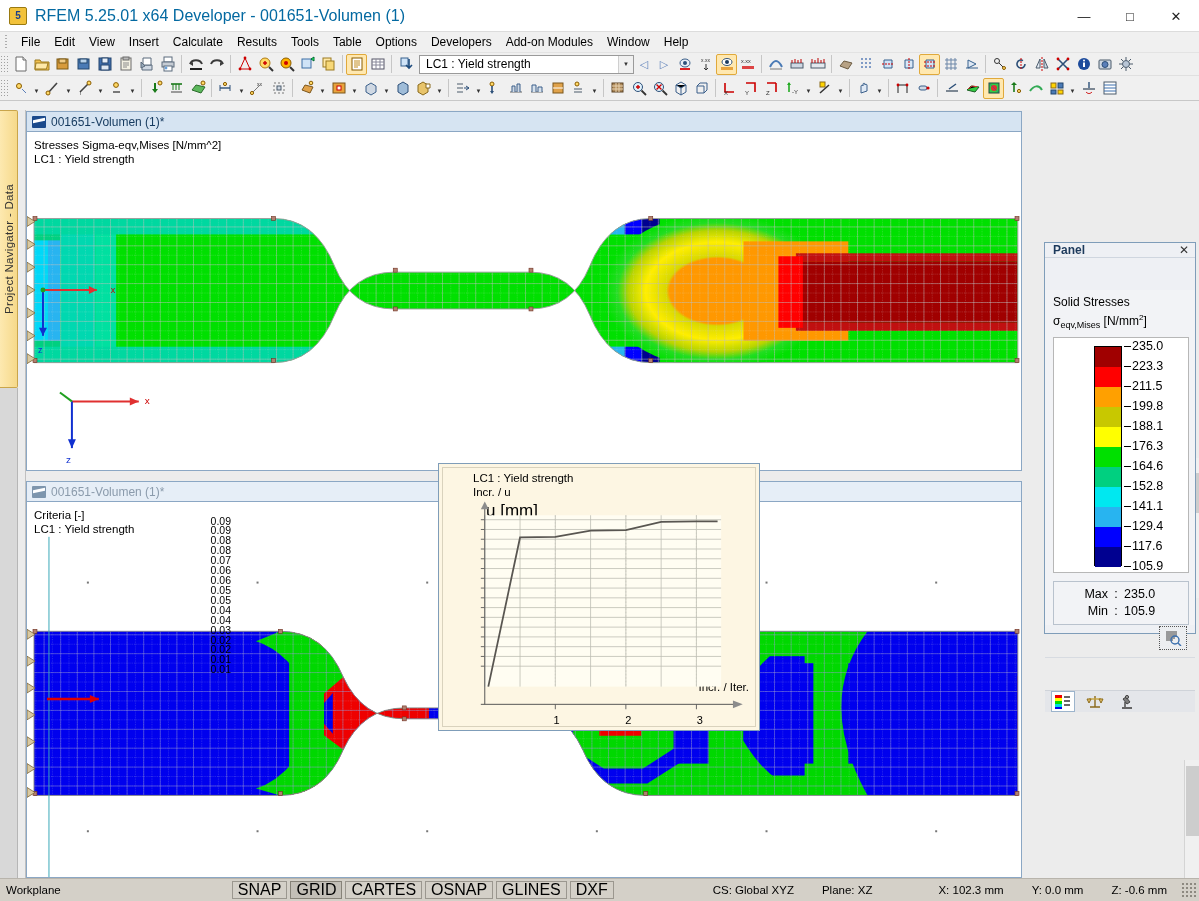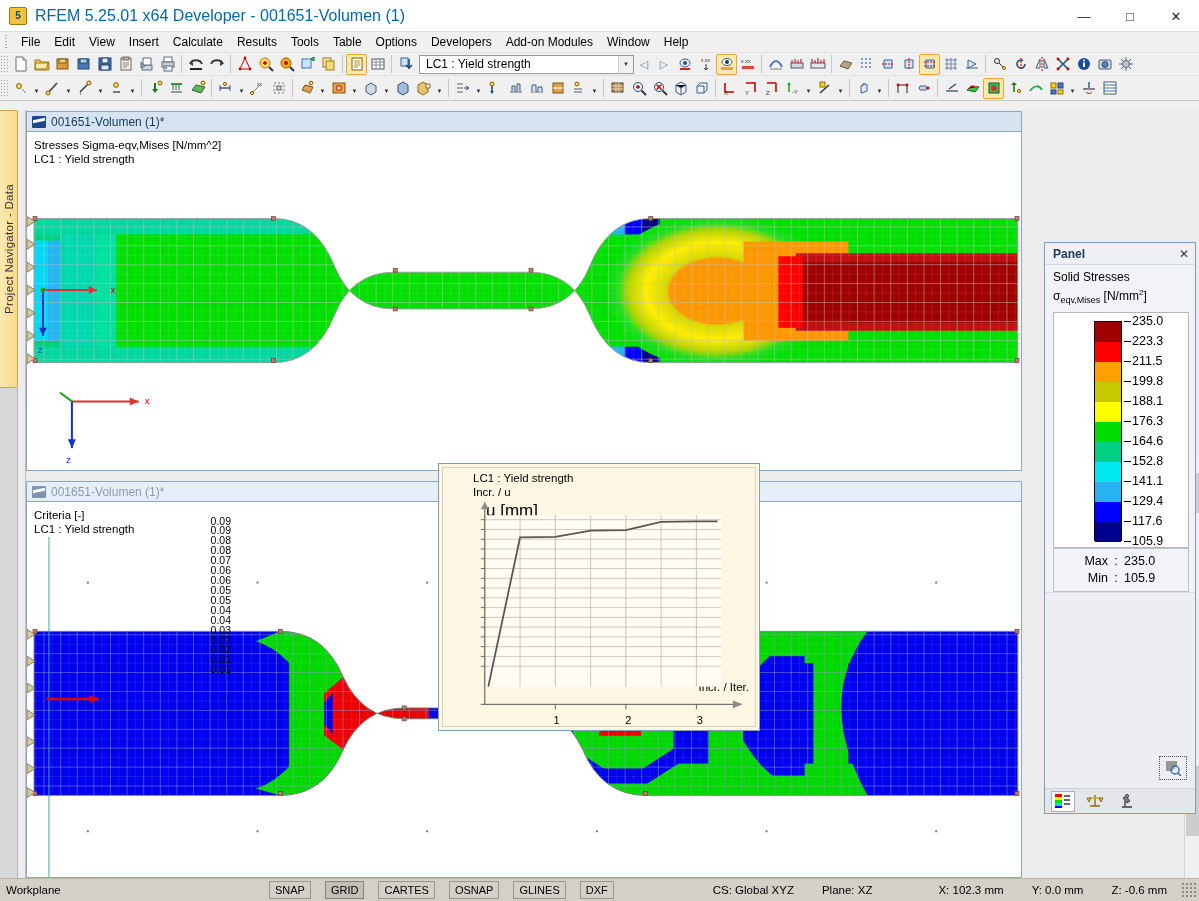--- a/index.html
+++ b/index.html
@@ -115,44 +115,44 @@
   .mdi-icon.dim{ background:#7d95ad; }
   .mdi-body{ position:absolute;left:0;right:0;bottom:0;top:19px;background:#fff;
     border-top:1px solid #8ba7c4; overflow:hidden;}
   .mdi-label{ position:absolute;font-size:11.5px;color:#000;line-height:14px;white-space:pre; }
 
   
   .fea-canvas{ position:absolute;left:0;top:0;width:100%;height:100%; }
 
   
   #panel{
-    position:absolute; right:3px; top:132px; width:152px; height:572px;
+    position:absolute; right:3px; top:132px; width:152px; height:392px;
     background:#eef0f4; border:1px solid #7f9db9;
-    display:flex; flex-direction:column;
+    display:flex; flex-direction:column;gap:32px;
   }
   #panel .p-head{
     height:22px;display:flex;align-items:center;background:#eef0f4;
     border-bottom:1px solid #cfd6df;
   }
   #panel .p-head .t{ font-weight:bold;font-size:12px;color:#1d3a5c;padding-left:8px;flex:1; }
   #panel .p-head .x{ width:22px;text-align:center;color:#333;font-size:12px;cursor:default; }
   #panel .p-body{ flex:1;background:#f2f3f6;padding:5px 6px 0 8px;position:relative; }
   .p-sub{ font-size:12px;color:#000;line-height:15px; }
   .p-sub2{ font-size:12px;color:#000;line-height:16px; }
   .legend-box{
     margin-top:4px;background:#fff;border:1px solid #b7b7b7;
     height:236px;position:relative;
   }
   .lg-bar{ position:absolute;left:40px;top:8px;width:28px;height:220px;border:1px solid #000;}
   .lg-cell{ width:100%; }
   .lg-labels{ position:absolute;left:70px;top:0;width:70px;height:100%; }
   .lg-lab{ position:absolute;font-size:12.5px;color:#000;left:8px;transform:translateY(-50%);}
   .lg-tick{ position:absolute;left:0;width:7px;height:1px;background:#000; }
   .mm-box{
-    background:#f2f3f6;border:1px solid #b9c2cd;padding:4px 0;
+    margin-top:8px;background:#f2f3f6;border:1px solid #b9c2cd;padding:4px 0;
     font-size:12.5px;color:#000;
   }
   .mm-row{ display:flex;justify-content:center;line-height:17px; }
   .mm-row .k{ width:38px;text-align:right; }
   .mm-row .c{ width:16px;text-align:center; }
   .mm-row .v{ width:48px;text-align:left; }
   .p-spacer{ flex:1;background:#eceef1;border-top:1px solid #d7dbe1;position:relative; }
   .p-zoom{ position:absolute;right:8px;bottom:8px;width:28px;height:24px;
     border:1px dotted #555;background:#eceef1;display:flex;align-items:center;justify-content:center;}
   .p-foot{ height:25px;background:#e4e6ea;border-top:1px solid #cfd3d9;display:flex;align-items:center;padding-left:6px;gap:8px;}
@@ -181,21 +181,21 @@
   .vscroll .ar{ position:absolute;left:0;width:15px;height:15px;display:flex;align-items:center;
     justify-content:center;font-size:6px;color:#505050;background:#f0f0f0; }
 
   
   #statusbar{
     position:absolute;left:0;right:0;bottom:0;height:23px;background:#d4d0c8;
     border-top:1px solid #b8b4ac;display:flex;align-items:center;font-size:11.5px;color:#000;
   }
   #statusbar .sb-left{ padding-left:6px;flex:1; }
   .sb-cell{ height:17px;border:1px solid #9b978f;background:#d4d0c8;display:flex;align-items:center;
-    padding:8px 5px;margin-right:3px;font-size:11px;cursor:default;margin-left:11px;}
+    padding:8px 5px;margin-right:3px;font-size:16px;cursor:default;}
   .sb-cell.pressed{ background:#c3bfb7;border-color:#868278; }
   .sb-plain{ padding:0 14px;white-space:nowrap; }
   .sb-grip{ width:16px;height:16px;margin-right:2px;
     background-image:radial-gradient(circle,#8d8980 1px,transparent 1px);
     background-size:4px 4px;background-position:right bottom; }
 </style>
 </head>
 <body>
 
 <div id="titlebar">

